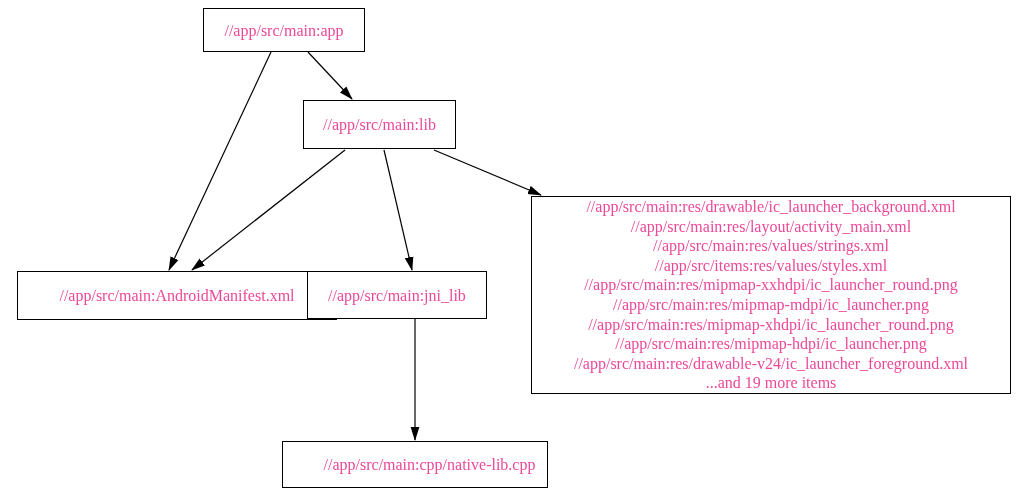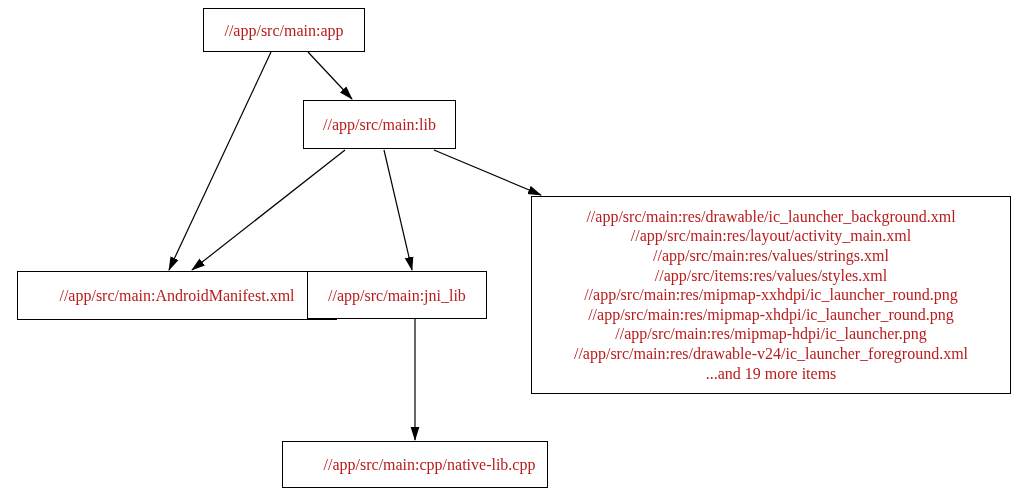--- a/index.html
+++ b/index.html
@@ -6,21 +6,21 @@
     margin: 0;
     padding: 0;
     background: #ffffff;
   }
   .canvas {
     position: relative;
     width: 1018px;
     height: 496px;
     background: #ffffff;
     font-family: "Liberation Serif", "DejaVu Serif", serif;
-    color: #b91c1c;
+    color: #ec4899;
     overflow: hidden;
   }
   .edges {
     position: absolute;
     left: 0;
     top: 0;
     width: 1018px;
     height: 496px;
   }
   .node {
@@ -79,20 +79,21 @@
   <div class="node node-jni">
     <span>//app/src/main:jni_lib</span>
   </div>
 
   <div class="node node-res">
     <span>//app/src/main:res/drawable/ic_launcher_background.xml</span>
     <span>//app/src/main:res/layout/activity_main.xml</span>
     <span>//app/src/main:res/values/strings.xml</span>
     <span>//app/src/items:res/values/styles.xml</span>
     <span>//app/src/main:res/mipmap-xxhdpi/ic_launcher_round.png</span>
+    <span>//app/src/main:res/mipmap-mdpi/ic_launcher.png</span>
     <span>//app/src/main:res/mipmap-xhdpi/ic_launcher_round.png</span>
     <span>//app/src/main:res/mipmap-hdpi/ic_launcher.png</span>
     <span>//app/src/main:res/drawable-v24/ic_launcher_foreground.xml</span>
     <span>...and 19 more items</span>
   </div>
 
   <div class="node node-native">
     <span>//app/src/main:cpp/native-lib.cpp</span>
   </div>
 

